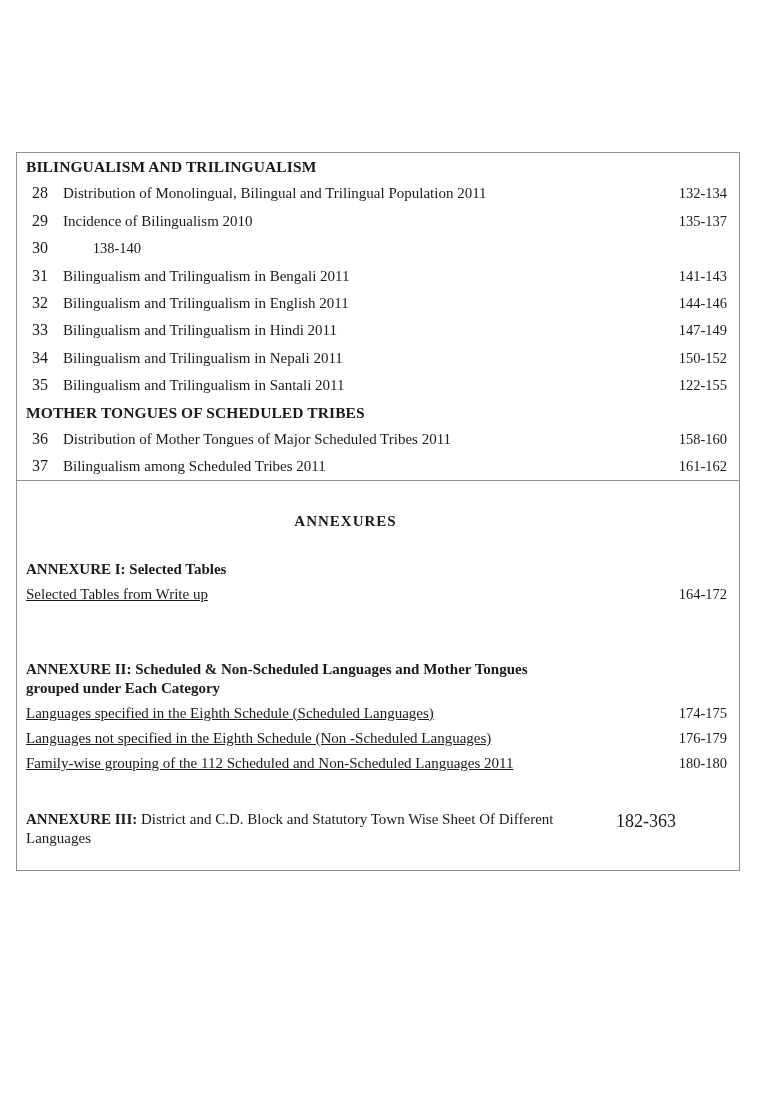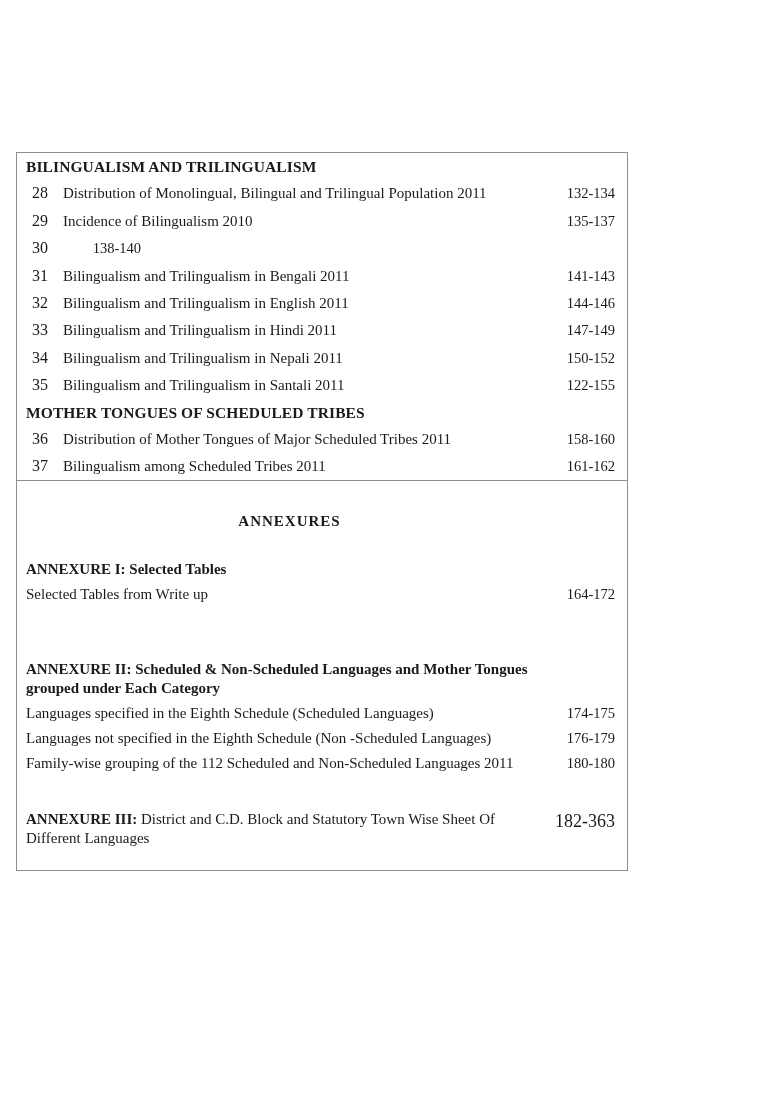--- a/index.html
+++ b/index.html
@@ -15,21 +15,21 @@
     color: #1a1a1a;
     position: relative;
     overflow: hidden;
   }
 
   
   .page-frame {
     position: absolute;
     left: 16px;
     top: 152px;
-    width: 612px;
+    width: 724px;
     height: 719px;
     border: 1px solid #8e8e8e;
     box-sizing: border-box;
     background: #ffffff;
   }
 
   
   .toc-block {
     padding: 0;
     border-bottom: 1px solid #8e8e8e;
@@ -101,20 +101,21 @@
     display: flex;
     align-items: baseline;
     font-size: 15px;
     line-height: 1.2;
     padding: 6px 0 1px 0;
   }
   .annex-line.tight { padding-top: 5px; }
   .annex-line-text {
     flex: 1 1 auto;
     padding-right: 12px;
+    text-decoration: underline;
   }
   .annex-line-pages {
     flex: 0 0 78px;
     width: 78px;
     text-align: right;
     font-size: 14.5px;
     white-space: nowrap;
   }
 
   .annex-iii-row {

